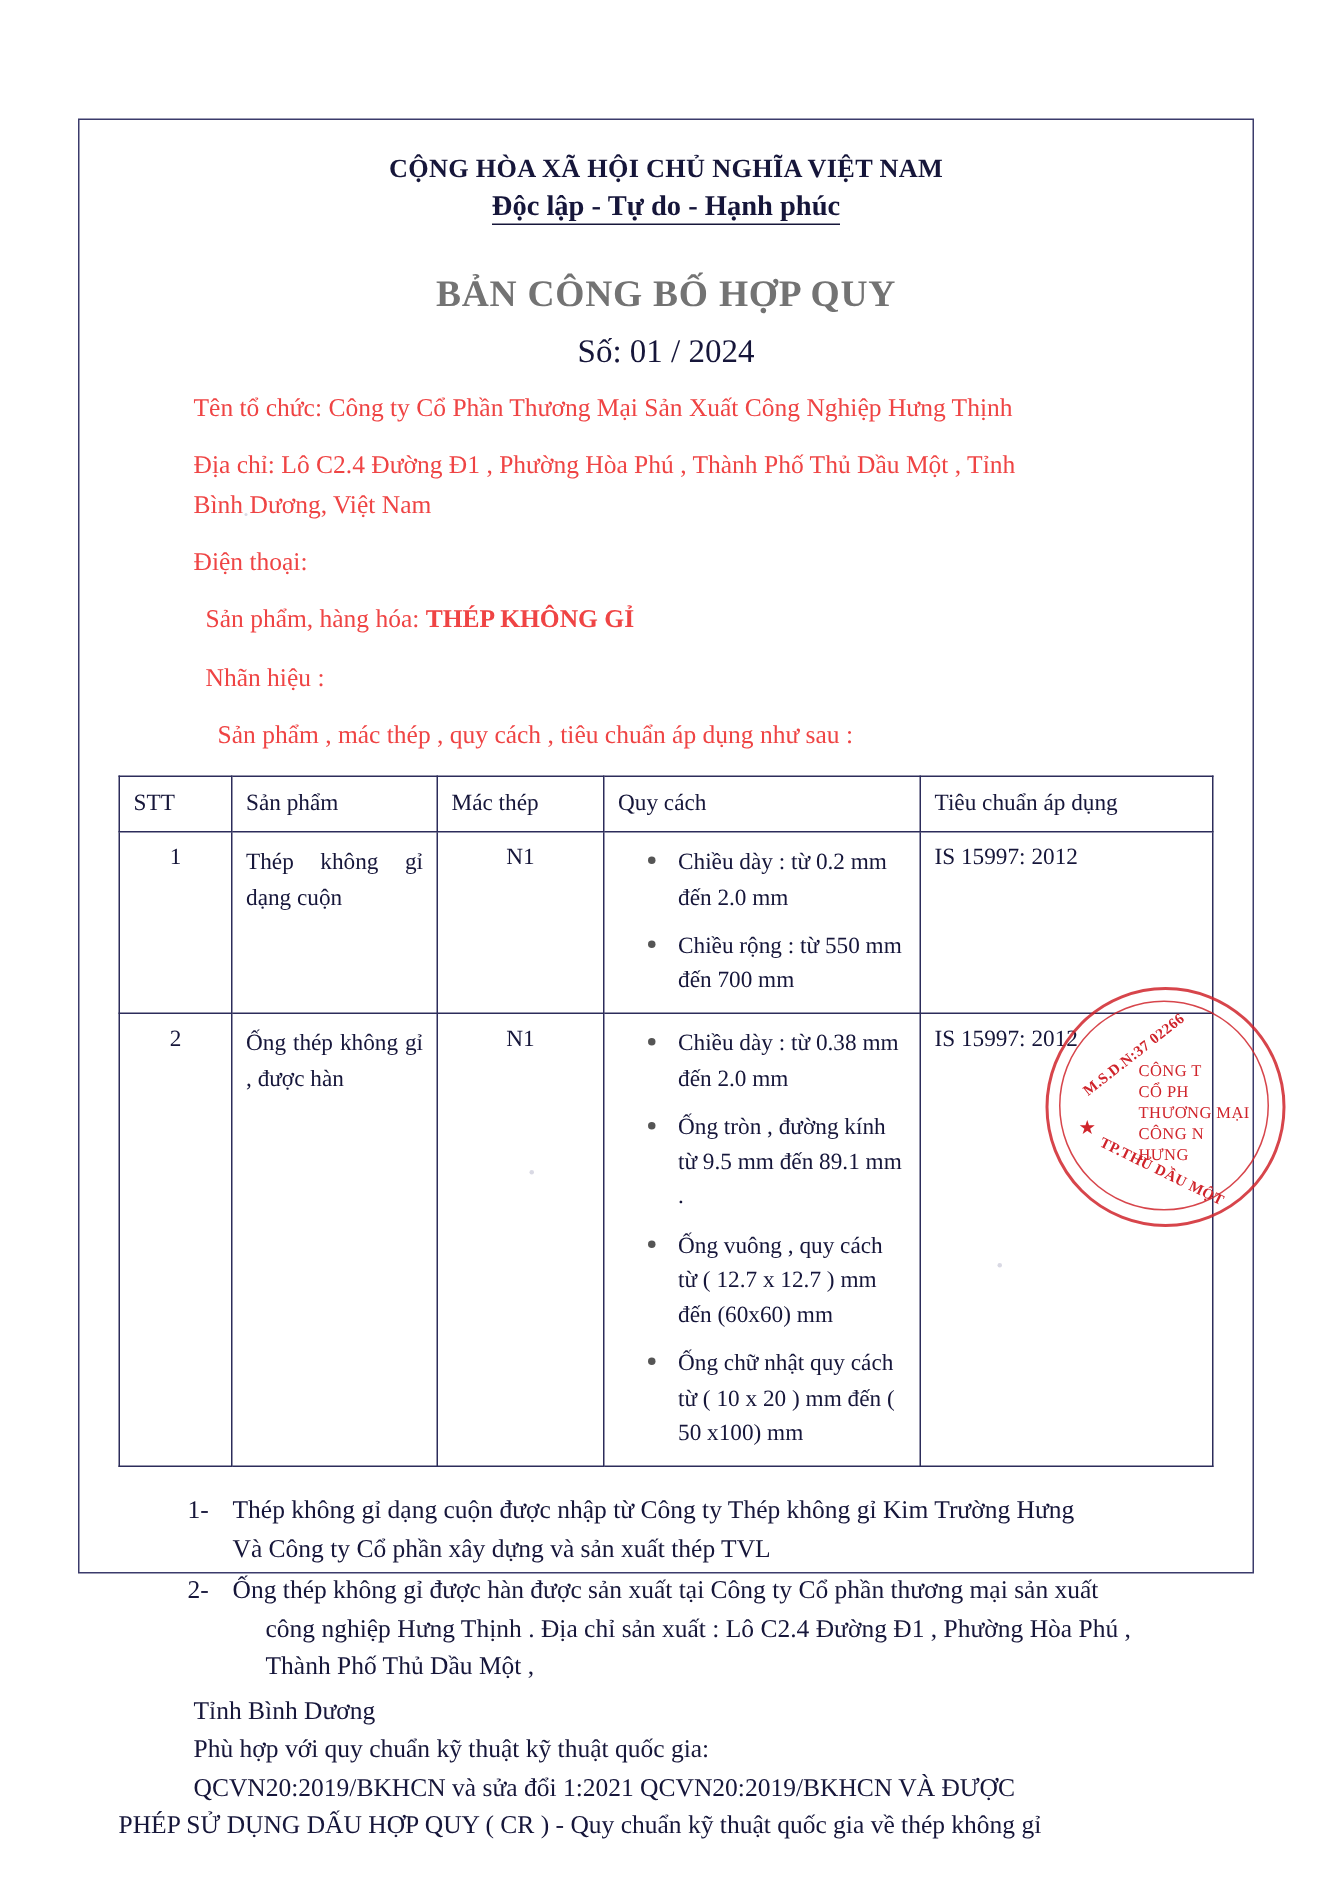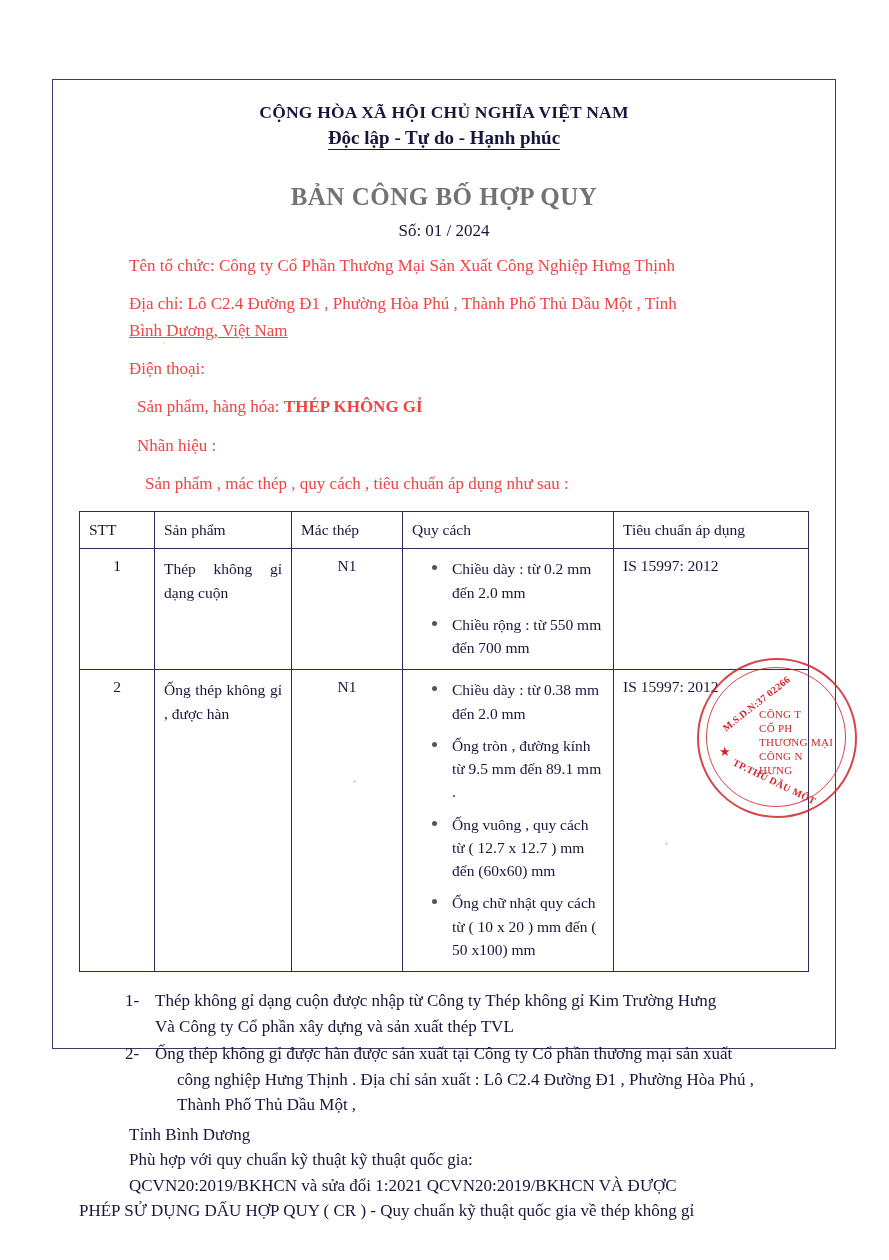--- a/index.html
+++ b/index.html
@@ -60,21 +60,21 @@
   .doc-title {
     text-align: center;
     font-weight: bold;
     font-size: 25px;
     margin-top: 34px;
     letter-spacing: .5px;
     color: #737373;
   }
   .doc-number {
     text-align: center;
-    font-size: 17px;
+    font-size: 22px;
     margin-top: 10px;
     color: #16163a;
   }
 
   .para {
     font-size: 17px;
     line-height: 1.55;
     margin-top: 12px;
     color: #ef4444;
   }
@@ -222,21 +222,21 @@
     <div class="natl-title">CỘNG HÒA XÃ HỘI CHỦ NGHĨA VIỆT NAM</div>
     <div class="natl-sub"><span class="u">Độc lập - Tự do - Hạnh phúc</span></div>
 
     <div class="doc-title">BẢN CÔNG BỐ HỢP QUY</div>
     <div class="doc-number">Số: 01 / 2024</div>
 
     <div class="para indent">
       <span>Tên tổ chức: </span><span>Công ty Cổ Phần Thương Mại Sản Xuất Công Nghiệp Hưng Thịnh</span>
     </div>
     <div class="para indent">Địa chỉ: Lô C2.4 Đường Đ1 , Phường Hòa Phú , Thành Phố Thủ Dầu Một , Tỉnh</div>
-    <div class="para" style="margin-top:0; padding-left:50px;text-decoration:underline;">Bình Dương, Việt Nam</div>
+    <div class="para" style="margin-top:0; padding-left:50px;">Bình Dương, Việt Nam</div>
     <div class="para indent">Điện thoại:</div>
 
     <div class="para indent2">
       <span>Sản phẩm, hàng hóa: </span><b>THÉP KHÔNG GỈ</b>
     </div>
     <div class="para indent2">Nhãn hiệu :</div>
     <div class="para indent3">Sản phẩm , mác thép , quy cách , tiêu chuẩn áp dụng như sau :</div>
 
     <table class="spec">
       <thead>

